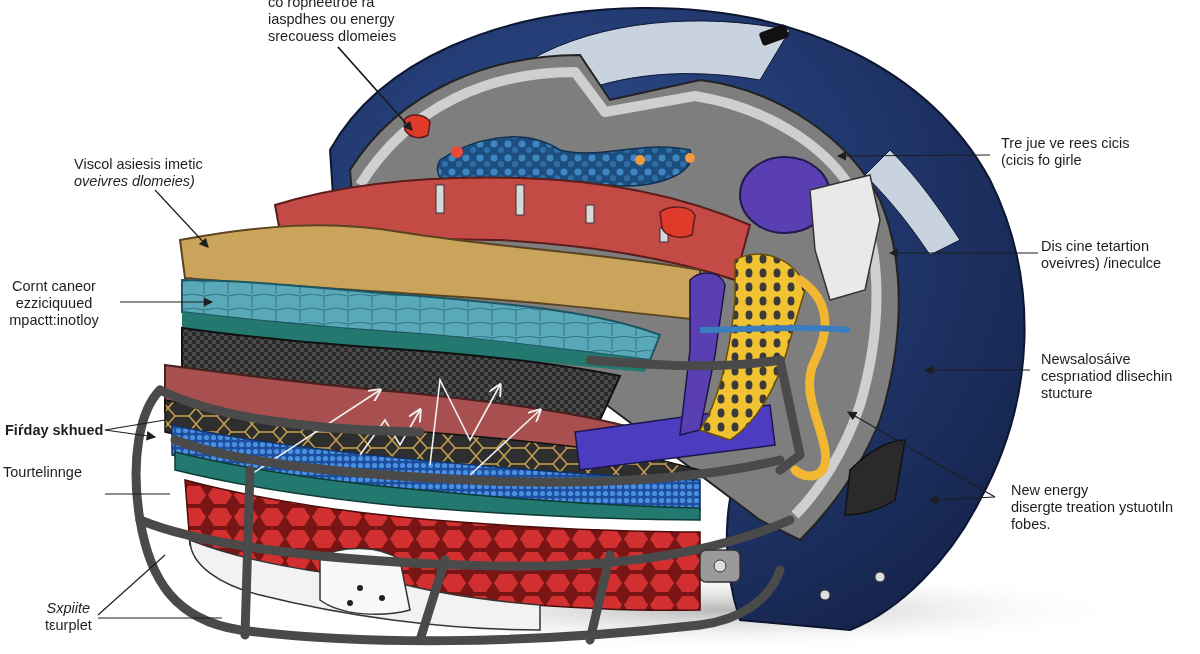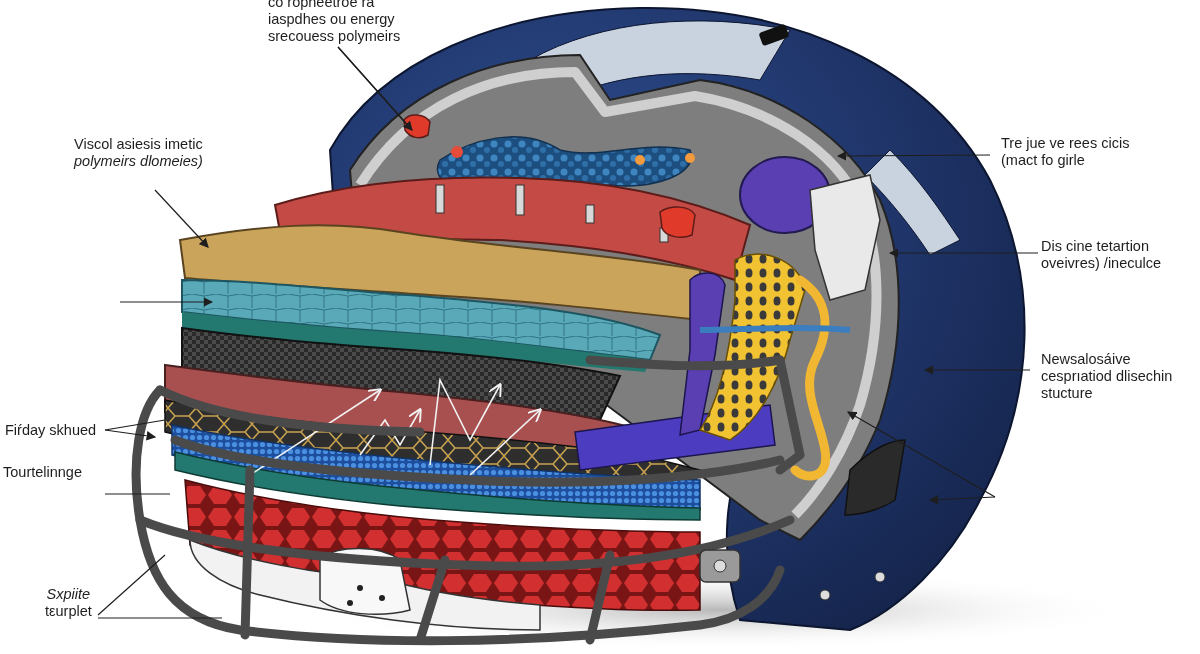--- a/index.html
+++ b/index.html
@@ -161,52 +161,62 @@
     <line x1="1038" y1="253" x2="890" y2="253" marker-end="url(#arr)"></line>
     <line x1="1030" y1="370" x2="925" y2="370" marker-end="url(#arr)"></line>
     <line x1="995" y1="497" x2="848" y2="412" marker-end="url(#arr)"></line>
     <line x1="995" y1="497" x2="930" y2="500" marker-end="url(#arr)"></line>
   </g>
 </svg>
 
 <div class="label" style="left:268px;top:-6px;text-align:left;">
   <span class="l">co ropheetroe ra</span>
   <span class="l">iaspdhes ou energy</span>
-  <span class="l">srecouess polymeirs</span>
-</div>
-
-<div class="label" style="left:74px;top:136px;">
+  <span class="l">srecouess dlomeies</span>
+</div>
+
+<div class="label" style="left:74px;top:156px;">
   <span class="l">Viscol asiesis imetic</span>
-  <span class="l it">polymeirs dlomeies)</span>
-</div>
-
-
-<div class="label" style="left:5px;top:422px;">
+  <span class="l it">oveivres dlomeies)</span>
+</div>
+
+<div class="label" style="left:0px;top:278px;text-align:center;width:108px;">
+  <span class="l">Cornt caneor</span>
+  <span class="l">ezziciquued</span>
+  <span class="l">mpactt:inotloy</span>
+</div>
+
+<div class="label" style="left:5px;top:422px;font-weight:bold;">
   <span class="l">Fiŕday skhued</span>
 </div>
 
 <div class="label" style="left:3px;top:464px;">
   <span class="l">Tourtelinnge</span>
 </div>
 
-<div class="label" style="left:45px;top:586px;text-align:center;">
+<div class="label" style="left:45px;top:600px;text-align:center;">
   <span class="l it">Sxpiite</span>
   <span class="l">tεurplet</span>
 </div>
 
 <div class="label" style="left:1001px;top:135px;">
   <span class="l">Tre jue ve rees cicis</span>
-  <span class="l">(mact fo girle</span>
+  <span class="l">(cicis fo girle</span>
 </div>
 
 <div class="label" style="left:1041px;top:238px;">
   <span class="l">Dis cine tetartion</span>
   <span class="l">oveivres) /ineculce</span>
 </div>
 
 <div class="label" style="left:1041px;top:351px;">
   <span class="l">Newsalosáive</span>
   <span class="l">cesprıatiod dlisechin</span>
   <span class="l">stucture</span>
 </div>
 
+<div class="label" style="left:1011px;top:482px;">
+  <span class="l">New energy</span>
+  <span class="l">disergte treation ystuotıln</span>
+  <span class="l">fobes.</span>
+</div>
 
 </div>
 
 </body></html>

